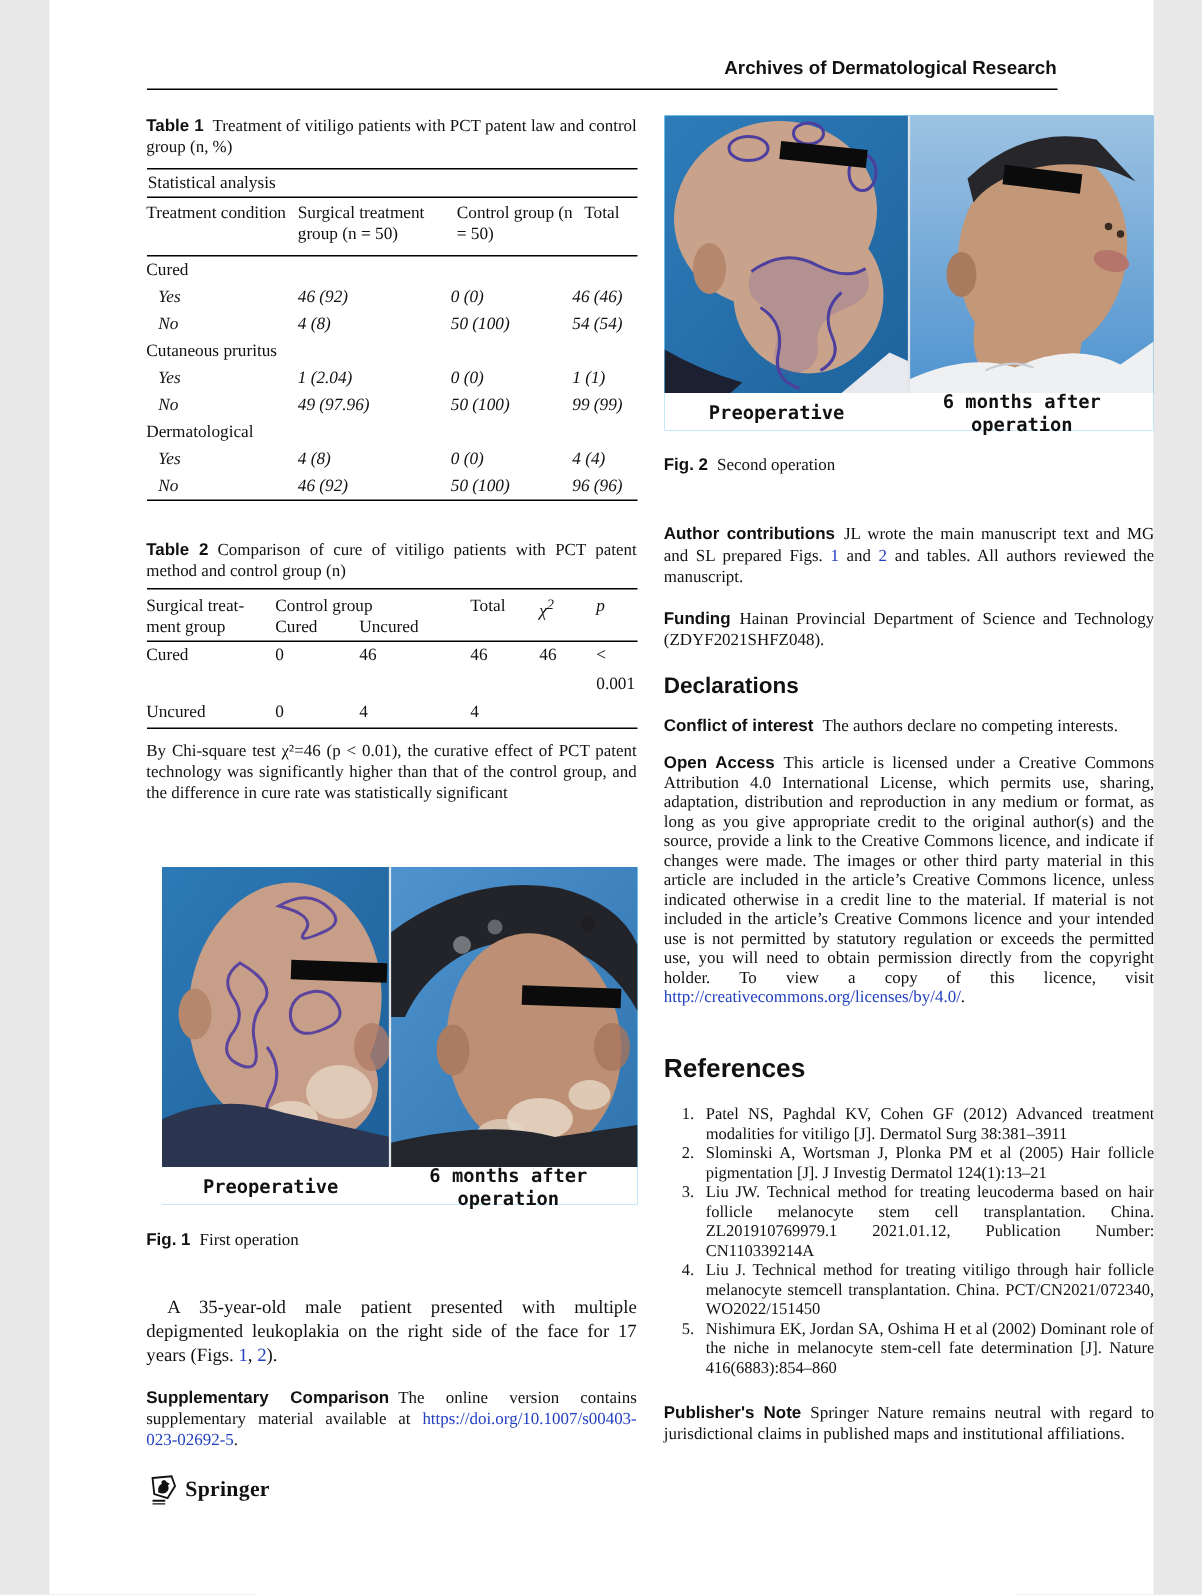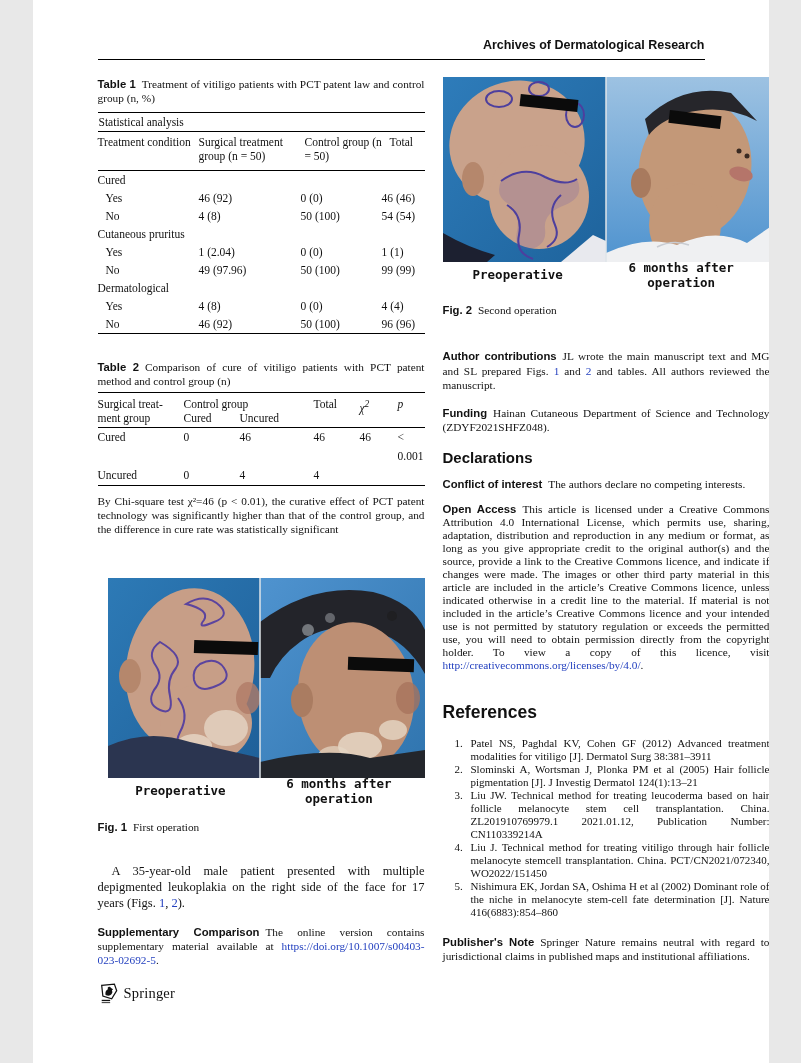--- a/index.html
+++ b/index.html
@@ -21,21 +21,21 @@
   .lbl { font-family:"Liberation Sans",sans-serif; font-weight:bold; margin-right:6px; }
   .link { color:#2340bf; text-decoration:none; cursor:pointer; }
   .it { font-style:italic; }
 
   
   .t-rule { border-top:1px solid #000; }
   .tbl-caption { font-size:11.3px; line-height:14px; text-align:justify; }
   .t1 { margin-top:7px; font-size:11.5px; }
   .t1-sub { line-height:18px; padding-left:1px; }
   .t1-head { display:grid; grid-template-columns:97px 102px 81px 47px; padding:4px 0 7px; line-height:13.5px; column-gap:4px;}
-  .t1-row { display:grid; grid-template-columns:101px 102px 81px 43px; line-height:18px; }
+  .t1-row { display:grid; grid-template-columns:101px 102px 81px 43px; line-height:18px;font-style:italic; }
   .t1-row .c0 { padding-left:8px; }
   .t1-section { line-height:18px; }
   .t2 { margin-top:26px; }
   .t2-tbl { margin-top:4px; font-size:11.5px; }
   .t2-head { display:flex; padding:4px 0 2px; line-height:14px; }
   .t2-c0 { width:86px; white-space:pre-line; }
   .t2-cg { width:130px; }
   .cg-rule { border-bottom:1px solid #000; width:118px; margin:3px 0 3px; }
   .cg-cols { display:flex; }
   .cg-cols span:first-child { width:56px; }
@@ -66,21 +66,21 @@
   .funding { margin-top:13px; line-height:14.5px; }
   h2.decl { font-family:"Liberation Sans",sans-serif; font-size:15px; margin-top:14px; }
   .conflict { margin-top:11px; }
   .openaccess { margin-top:12px; line-height:13px; }
   h2.refs-h { font-family:"Liberation Sans",sans-serif; font-size:17.5px; margin-top:30px; }
   ol.refs { margin-top:14px; padding-left:23px; font-size:11px; line-height:13px; text-align:justify; }
   ol.refs li { padding-left:5px; margin:0; }
   .pubnote { margin-top:16px; line-height:14.5px; }
 
   footer { position:absolute; left:66px; top:982px; display:flex; align-items:center; gap:5px; }
-  .springer-word { font-family:"Liberation Serif",serif; font-weight:400; font-size:14.5px; letter-spacing:0.2px; }
+  .springer-word { font-family:"Liberation Serif",serif; font-weight:700; font-size:14.5px; letter-spacing:0.2px; }
 </style>
 </head>
 <body>
 
 <div class="page">
   <div class="content">
     <div class="running-head">
       <span>Archives of Dermatological Research</span>
     </div>
     <div class="head-rule"></div>
@@ -304,21 +304,21 @@
           </svg>
           <div class="fig-strip">
             <span class="l">Preoperative</span>
             <span class="r">6 months after operation</span>
           </div>
         </div>
         <p class="fig-caption fig2-caption"><b class="lbl">Fig. 2</b><span>Second operation</span></p>
 
         <p class="small just auth"><b class="lbl">Author contributions</b><span>JL wrote the main manuscript text and MG and SL prepared Figs. </span><a class="link">1</a><span> and </span><a class="link">2</a><span> and tables. All authors reviewed the manuscript.</span></p>
 
-        <p class="small just funding"><b class="lbl">Funding</b><span>Hainan Cutaneous Department of Science and Technology (ZDYF2021SHFZ048).</span></p>
+        <p class="small just funding"><b class="lbl">Funding</b><span>Hainan Provincial Department of Science and Technology (ZDYF2021SHFZ048).</span></p>
 
         <h2 class="decl">Declarations</h2>
 
         <p class="small just conflict"><b class="lbl">Conflict of interest</b><span>The authors declare no competing interests.</span></p>
 
         <p class="small just openaccess"><b class="lbl">Open Access</b><span>This article is licensed under a Creative Commons Attribution 4.0 International License, which permits use, sharing, adaptation, distribution and reproduction in any medium or format, as long as you give appropriate credit to the original author(s) and the source, provide a link to the Creative Commons licence, and indicate if changes were made. The images or other third party material in this article are included in the article’s Creative Commons licence, unless indicated otherwise in a credit line to the material. If material is not included in the article’s Creative Commons licence and your intended use is not permitted by statutory regulation or exceeds the permitted use, you will need to obtain permission directly from the copyright holder. To view a copy of this licence, visit </span><a class="link">http://creativecommons.org/licenses/by/4.0/</a><span>.</span></p>
 
         <h2 class="refs-h">References</h2>
         <ol class="refs">
           <li>Patel NS, Paghdal KV, Cohen GF (2012) Advanced treatment modalities for vitiligo [J]. Dermatol Surg 38:381–3911</li>

